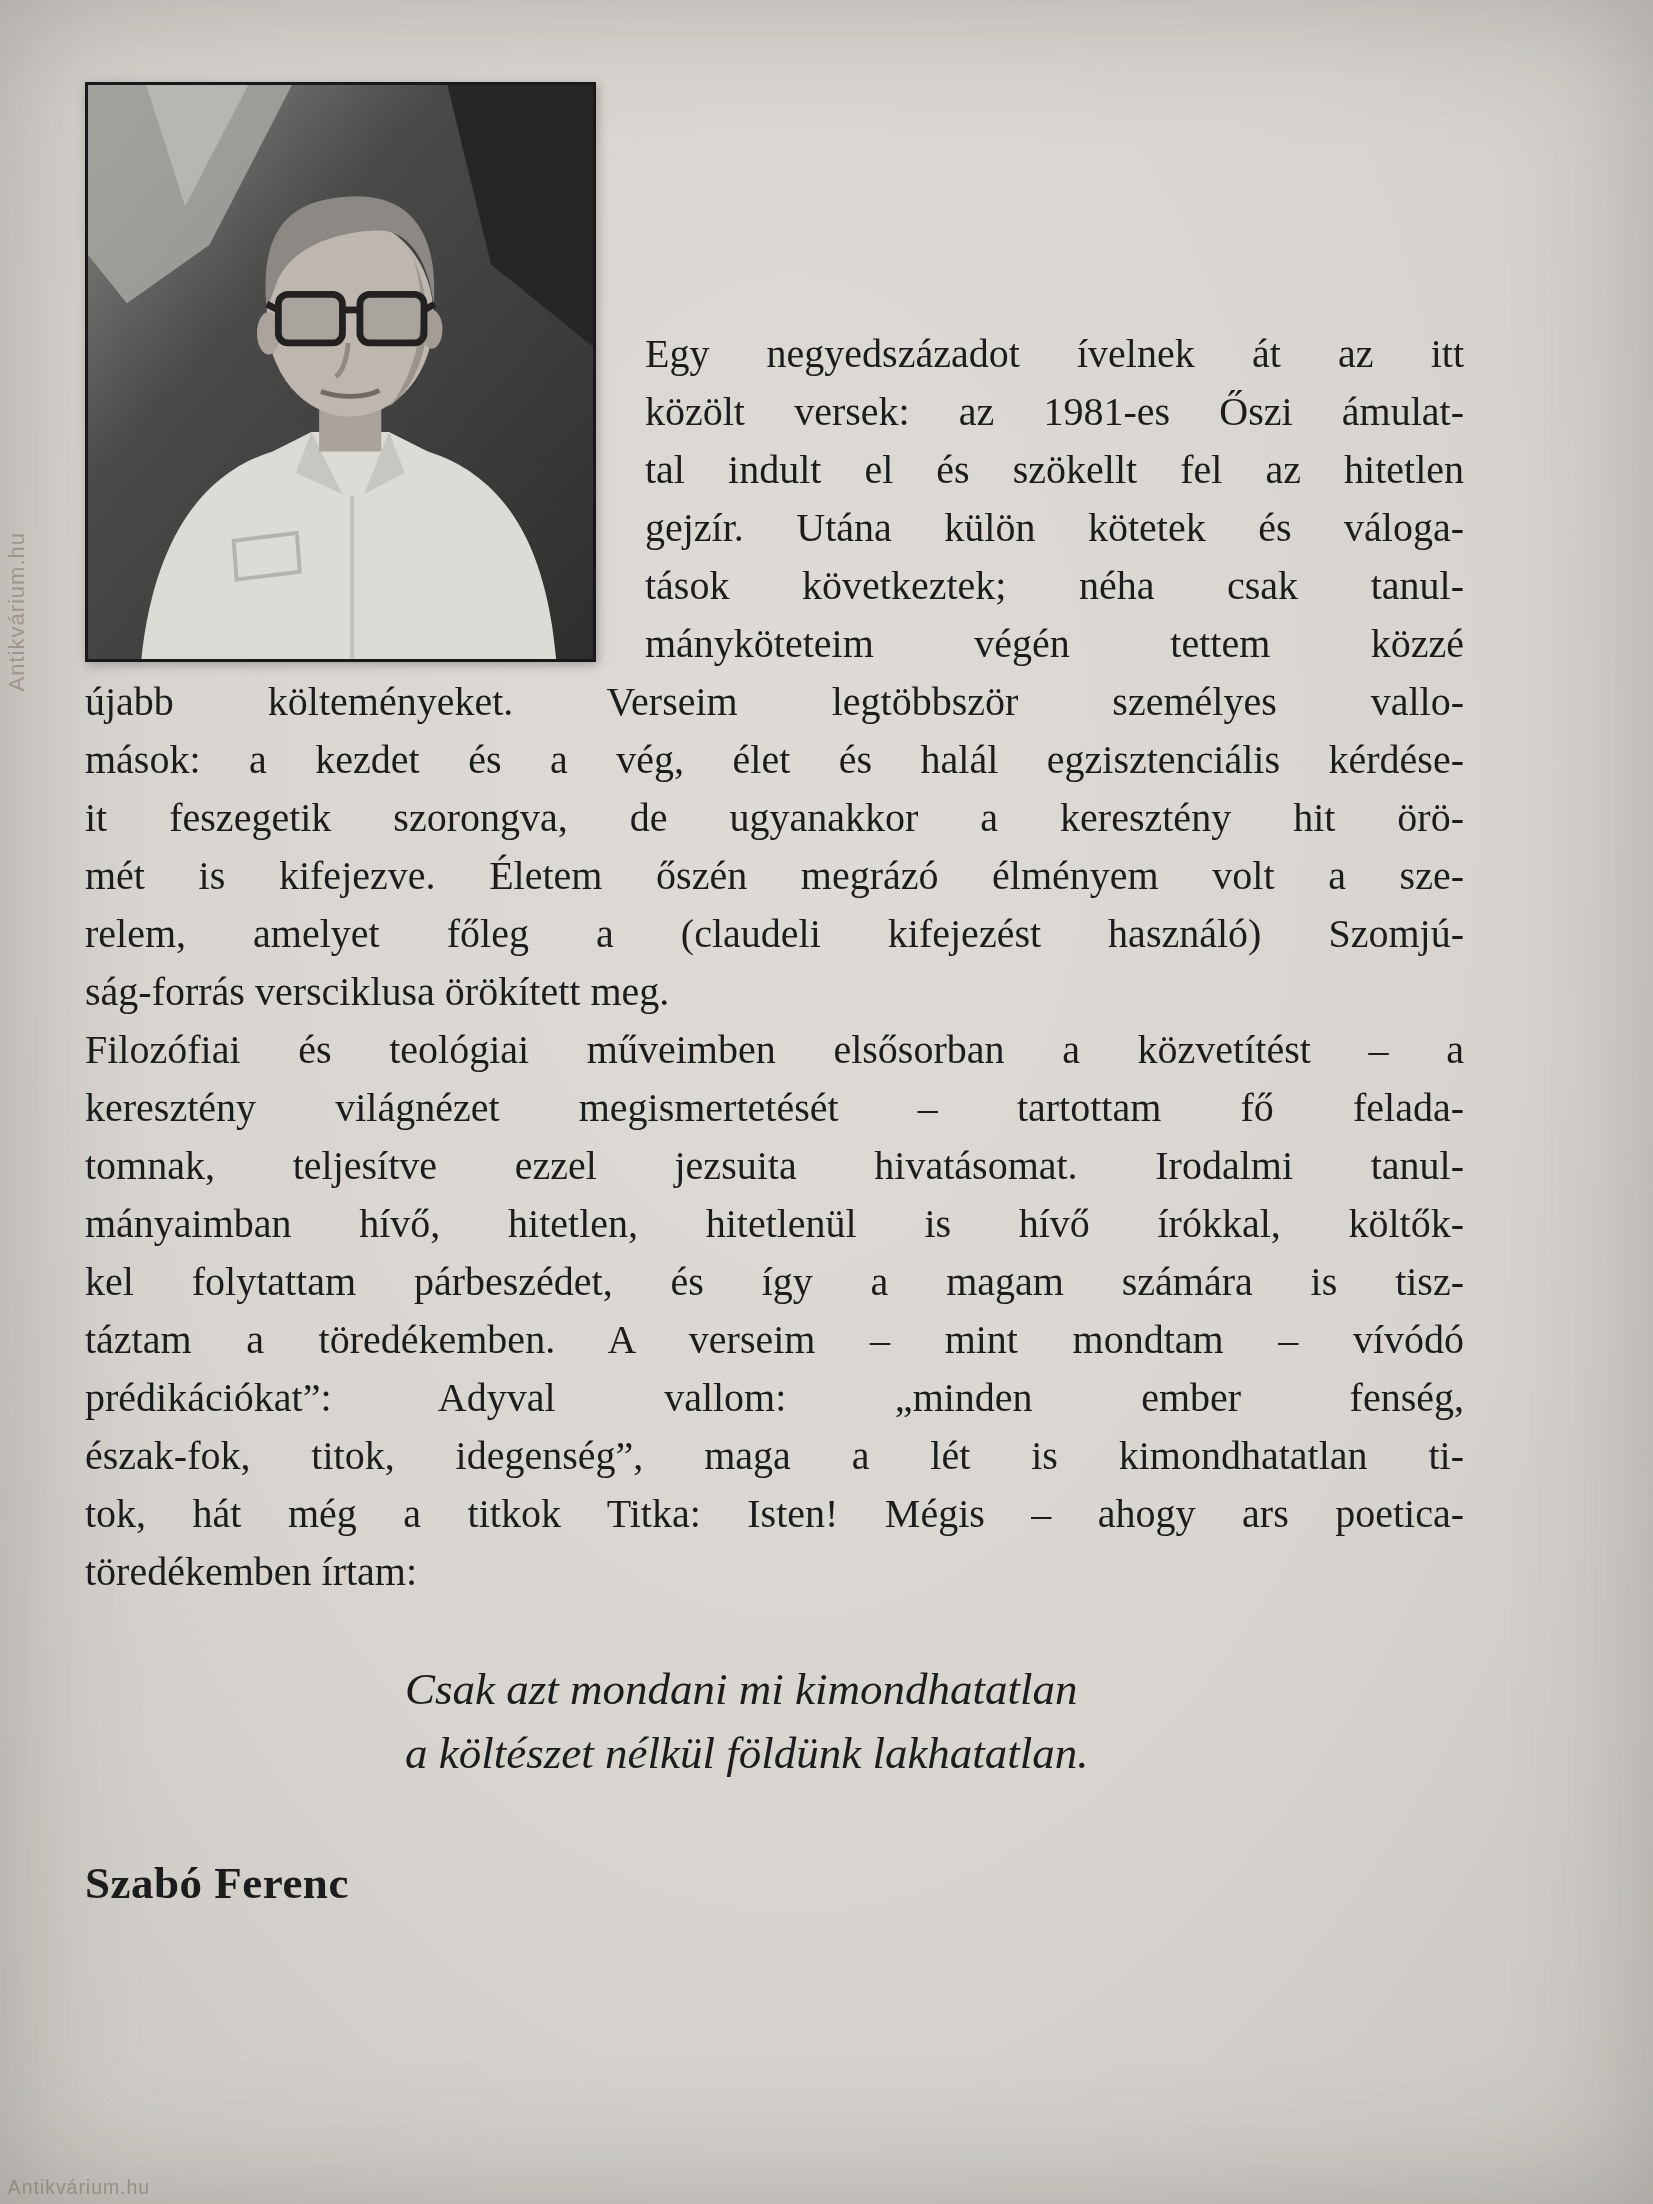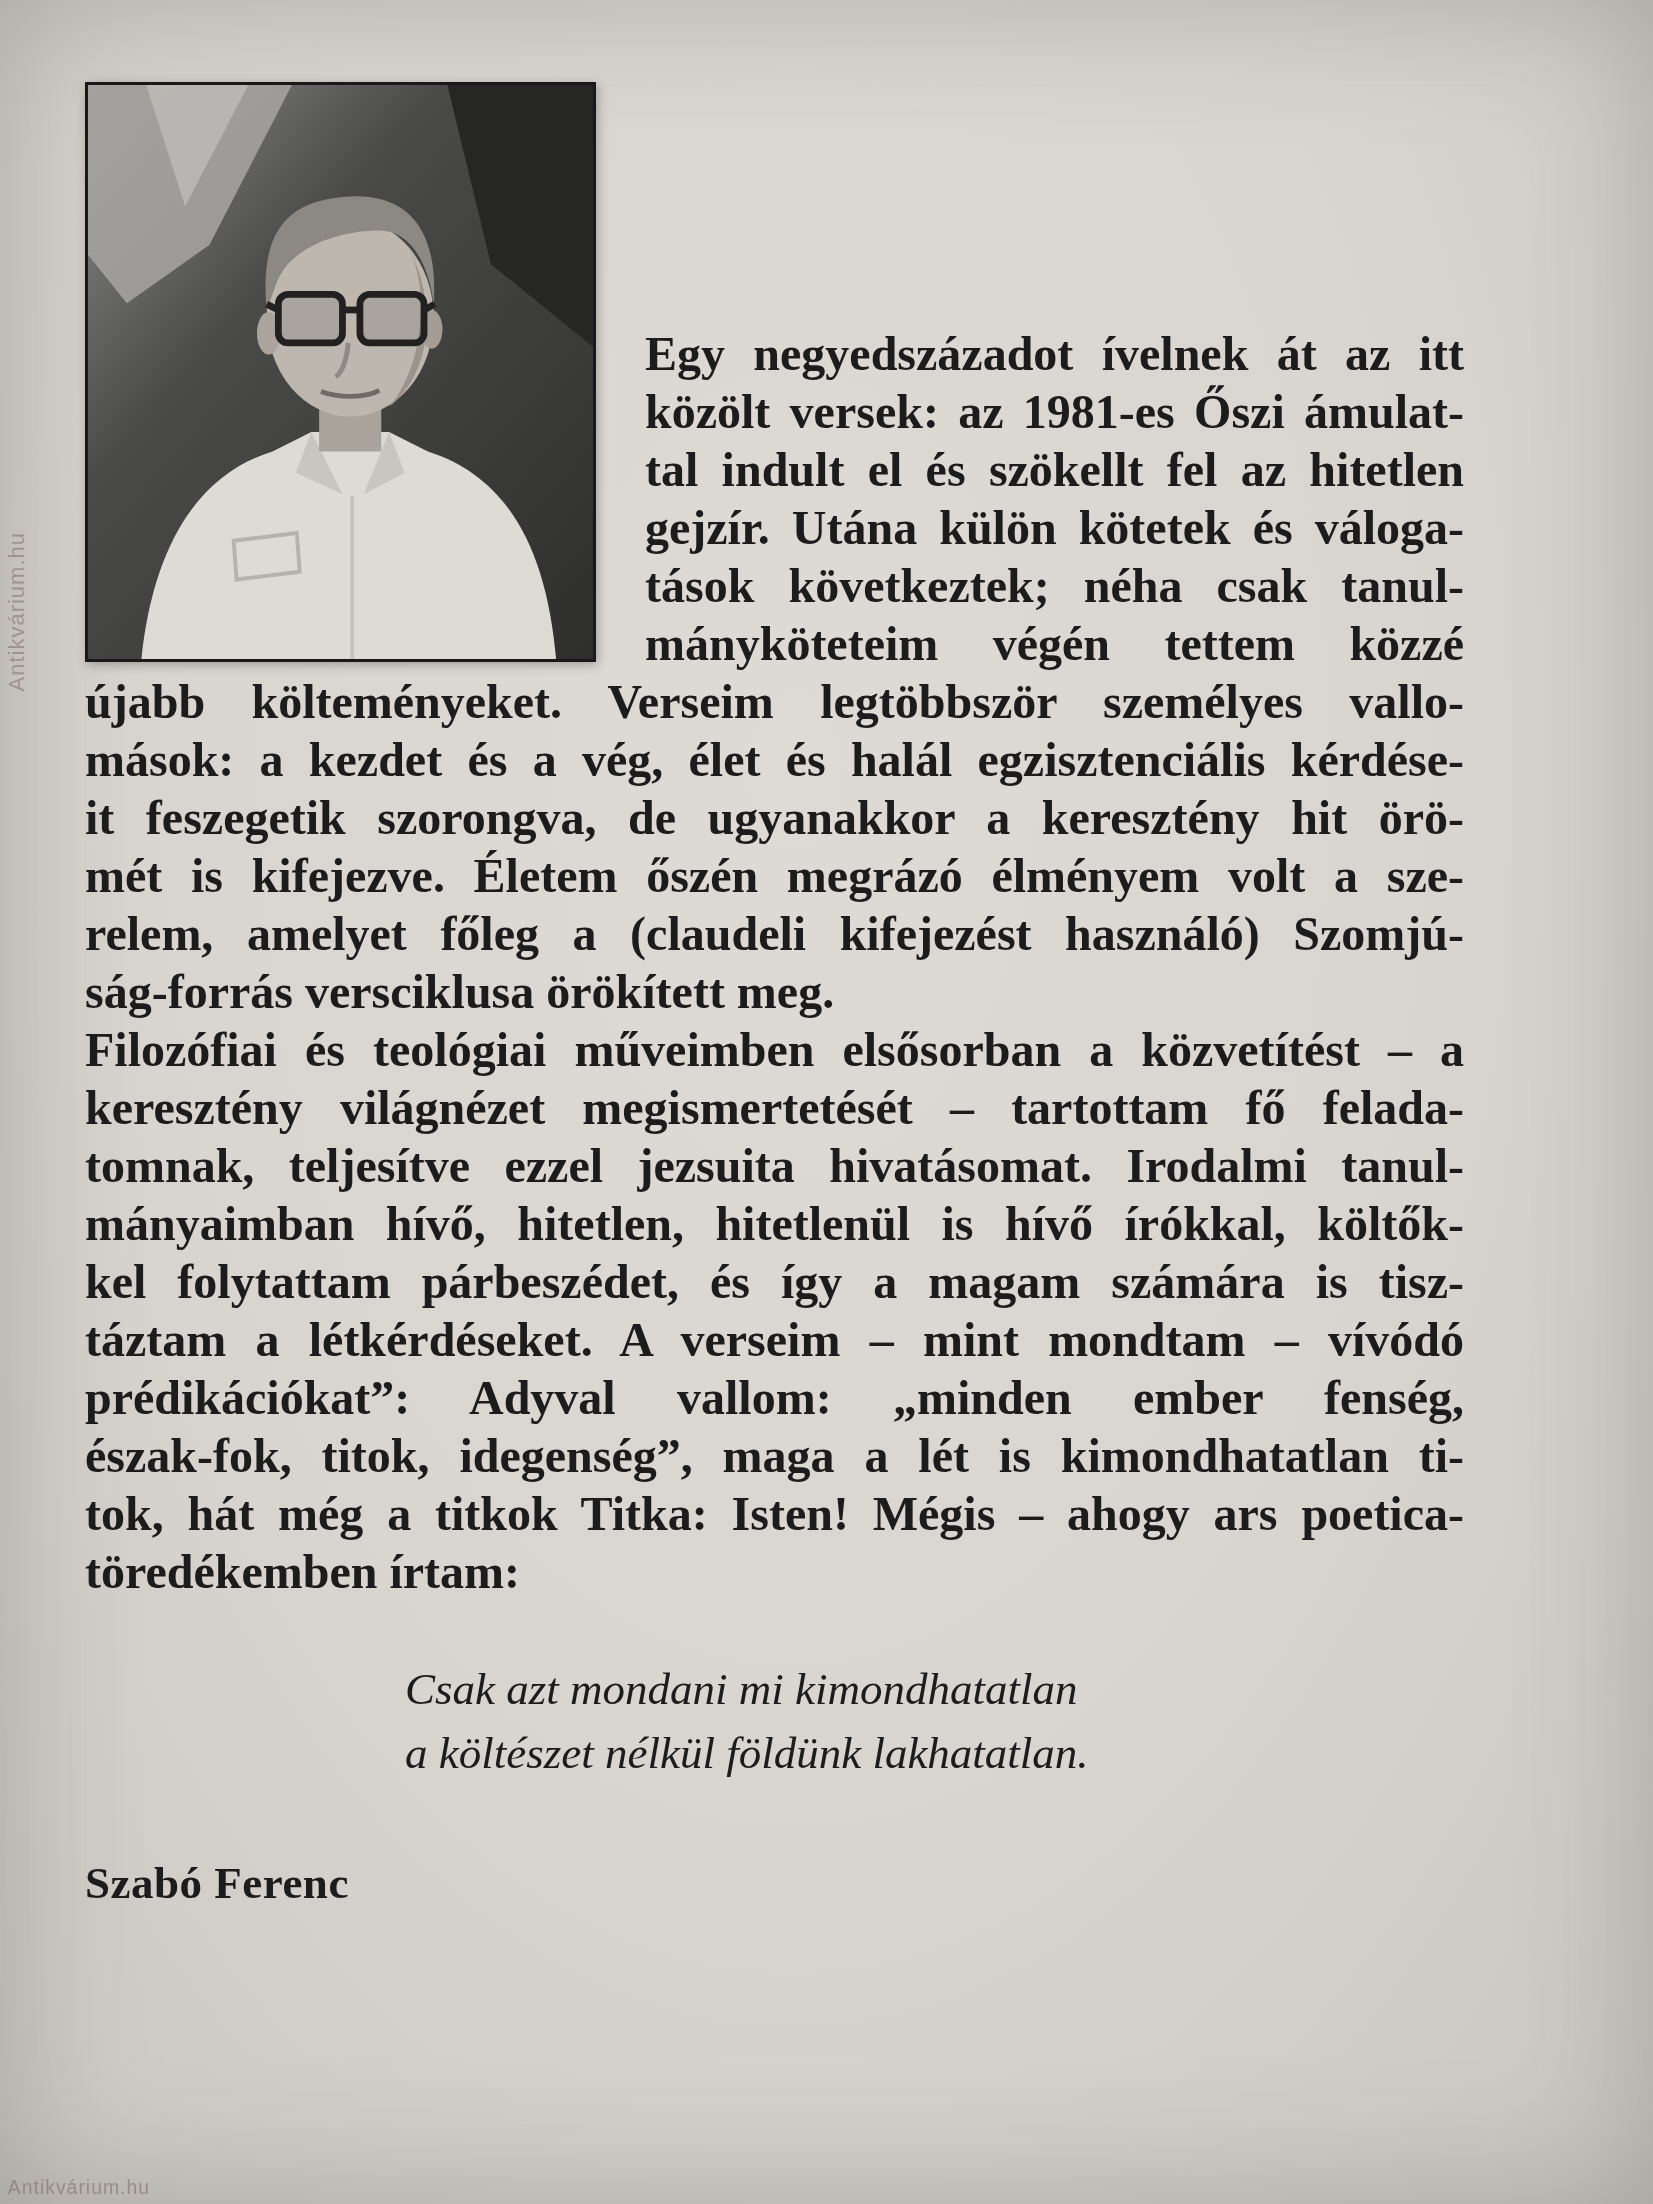--- a/index.html
+++ b/index.html
@@ -18,24 +18,23 @@
     float:left;
     width:505px; height:574px;
     border:3.9px solid #191919;
     margin:0 49px 3.9px 0;
     background:#4a4a48;
     box-shadow: 1.9px 2.9px 9.7px rgba(60,55,50,0.35);
   }
   .photo-frame svg { display:block; width:100%; height:100%; }
   .body-text {
     padding-top:243px;
-    font-size:48px;
+    font-size:40px;
     line-height:58px;
     text-align:justify;
-    font-weight:bold;
   }
   .line { text-align:justify; text-align-last:justify; }
   .line.para-end { text-align-last:left; }
   .quote {
     clear:left;
     margin:56px 0 8px 320px;
     font-style:italic;
     font-size:45px;
     line-height:64px;
   }
@@ -120,21 +119,21 @@
         <div class="line">mások: a kezdet és a vég, élet és halál egzisztenciális kérdése-</div>
         <div class="line">it feszegetik szorongva, de ugyanakkor a keresztény hit örö-</div>
         <div class="line">mét is kifejezve. Életem őszén megrázó élményem volt a sze-</div>
         <div class="line">relem, amelyet főleg a (claudeli kifejezést használó) Szomjú-</div>
         <div class="line para-end">ság-forrás versciklusa örökített meg.</div>
         <div class="line">Filozófiai és teológiai műveimben elsősorban a közvetítést – a</div>
         <div class="line">keresztény világnézet megismertetését – tartottam fő felada-</div>
         <div class="line">tomnak, teljesítve ezzel jezsuita hivatásomat. Irodalmi tanul-</div>
         <div class="line">mányaimban hívő, hitetlen, hitetlenül is hívő írókkal, költők-</div>
         <div class="line">kel folytattam párbeszédet, és így a magam számára is tisz-</div>
-        <div class="line">táztam a létkérdéseket. A verseim – mint mondtam – vívódó</div>
+        <div class="line">táztam a töredékemben. A verseim – mint mondtam – vívódó</div>
         <div class="line">prédikációkat”: Adyval vallom: „minden ember fenség,</div>
         <div class="line">észak-fok, titok, idegenség”, maga a lét is kimondhatatlan ti-</div>
         <div class="line">tok, hát még a titkok Titka: Isten! Mégis – ahogy ars poetica-</div>
         <div class="line para-end">töredékemben írtam:</div>
       </div>
 
     <div class="quote">
       <div class="quote-line">Csak azt mondani mi kimondhatatlan</div>
       <div class="quote-line">a költészet nélkül földünk lakhatatlan.</div>
     </div>

